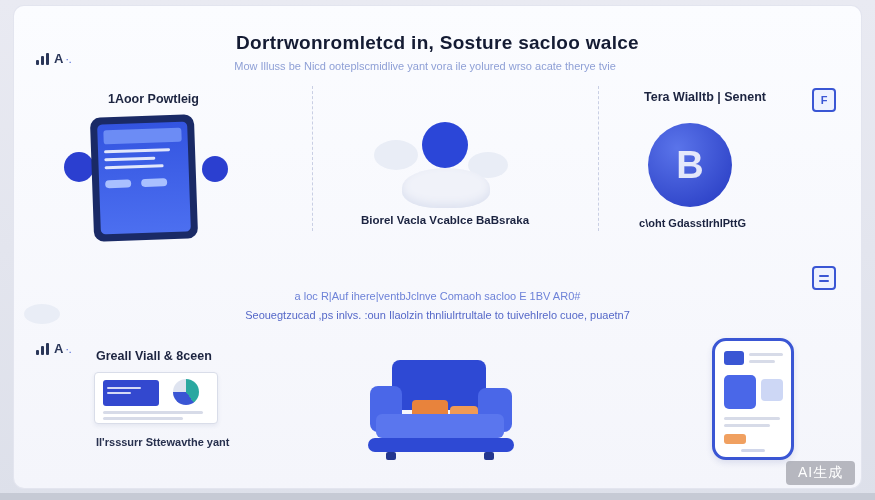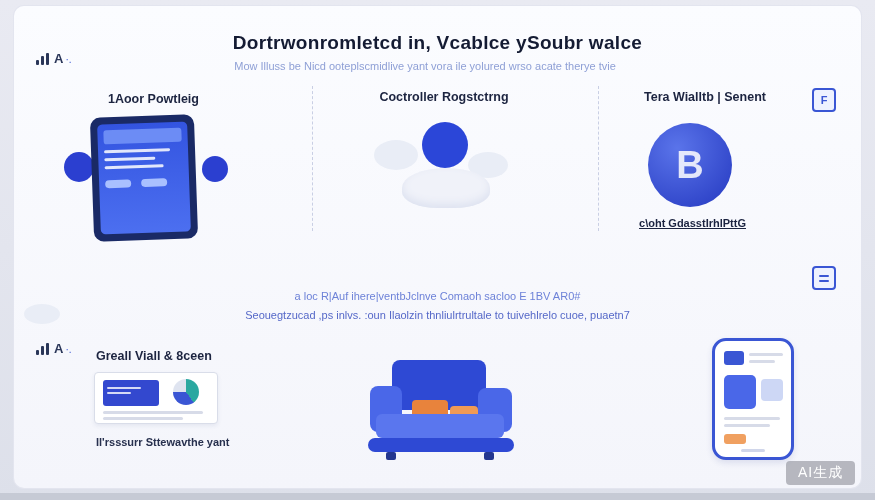--- a/index.html
+++ b/index.html
@@ -76,35 +76,34 @@
   .p-el{position:absolute;border-radius:3px;}
   .watermark{left:786px;top:461px;background:rgba(140,142,152,.6);color:#fff;
     font-size:14px;padding:3px 12px;border-radius:4px;letter-spacing:1px;}
 </style>
 </head>
 <body>
 
 <div class="stage">
   <div class="card">
 
-    <div class="abs ctr title">Dortrwonromletcd in, Vcablce ySoubr walce</div>
+    <div class="abs ctr title">Dortrwonromletcd in, Sosture sacloo walce</div>
     <div class="abs ctr subtitle">Mow Illuss be Nicd ooteplscmidlive yant vora ile yolured wrso acate therye tvie</div>
 
     <div class="abs sorticon" style="left:22px;top:46px;">
       <span class="bars">
           <i></i>
           <i></i>
           <i></i>
         </span>
       <span class="sletter">A</span>
       <span class="sdots">·.</span>
     </div>
 
     <div class="abs collabel" style="left:94px;top:86px;text-align:center;">1Aoor Powtleig</div>
-    <div class="abs ctr collabel" style="left:330px;top:84px;width:200px;">Coctroller Rogstctrng</div>
     <div class="abs collabel" style="left:630px;top:84px;">Tera Wialltb | Senent</div>
 
     <div class="abs sqicon" style="left:798px;top:82px;">
       <span>F</span>
     </div>
 
     <div class="abs vsep" style="left:298px;top:80px;height:145px;"></div>
     <div class="abs vsep" style="left:584px;top:80px;height:145px;"></div>
 
     <div class="abs" style="left:48px;top:108px;width:170px;height:135px;">
@@ -121,25 +120,26 @@
         </div>
       </div>
     </div>
 
     <div class="abs" style="left:356px;top:110px;width:150px;height:100px;">
       <div class="abs cloud" style="left:4px;top:24px;width:44px;height:30px;"></div>
       <div class="abs cloud" style="left:98px;top:36px;width:40px;height:26px;"></div>
       <div class="abs head" style="left:52px;top:6px;"></div>
       <div class="abs torso" style="left:32px;top:52px;"></div>
     </div>
+    <div class="abs ctr caption" style="left:316px;top:208px;width:230px;">Biorel Vacla Vcablce BaBsraka</div>
 
     <div class="abs coin" style="left:634px;top:117px;">
       <span>B</span>
     </div>
-    <div class="abs ctr caption" style="left:596px;top:211px;width:165px;font-size:11px;text-decoration:underline;">c\oht GdasstIrhlPttG</div>
+    <div class="abs ctr caption" style="left:596px;top:211px;width:165px;font-size:11px;">c\oht GdasstIrhlPttG</div>
 
     <div class="abs ctr mline1">a loc R|Auf ihere|ventbJclnve Comaoh sacloo E 1BV AR0#</div>
     <div class="abs ctr mline2">Seouegtzucad ,ps inlvs. :oun Ilaolzin thnliulrtrultale to tuivehlrelo cuoe, puaetn7</div>
 
     <div class="abs cloud" style="left:10px;top:298px;width:36px;height:20px;"></div>
 
     <div class="abs sqicon" style="left:798px;top:260px;flex-direction:column;">
       <span class="ln"></span>
       <span class="ln"></span>
     </div>

